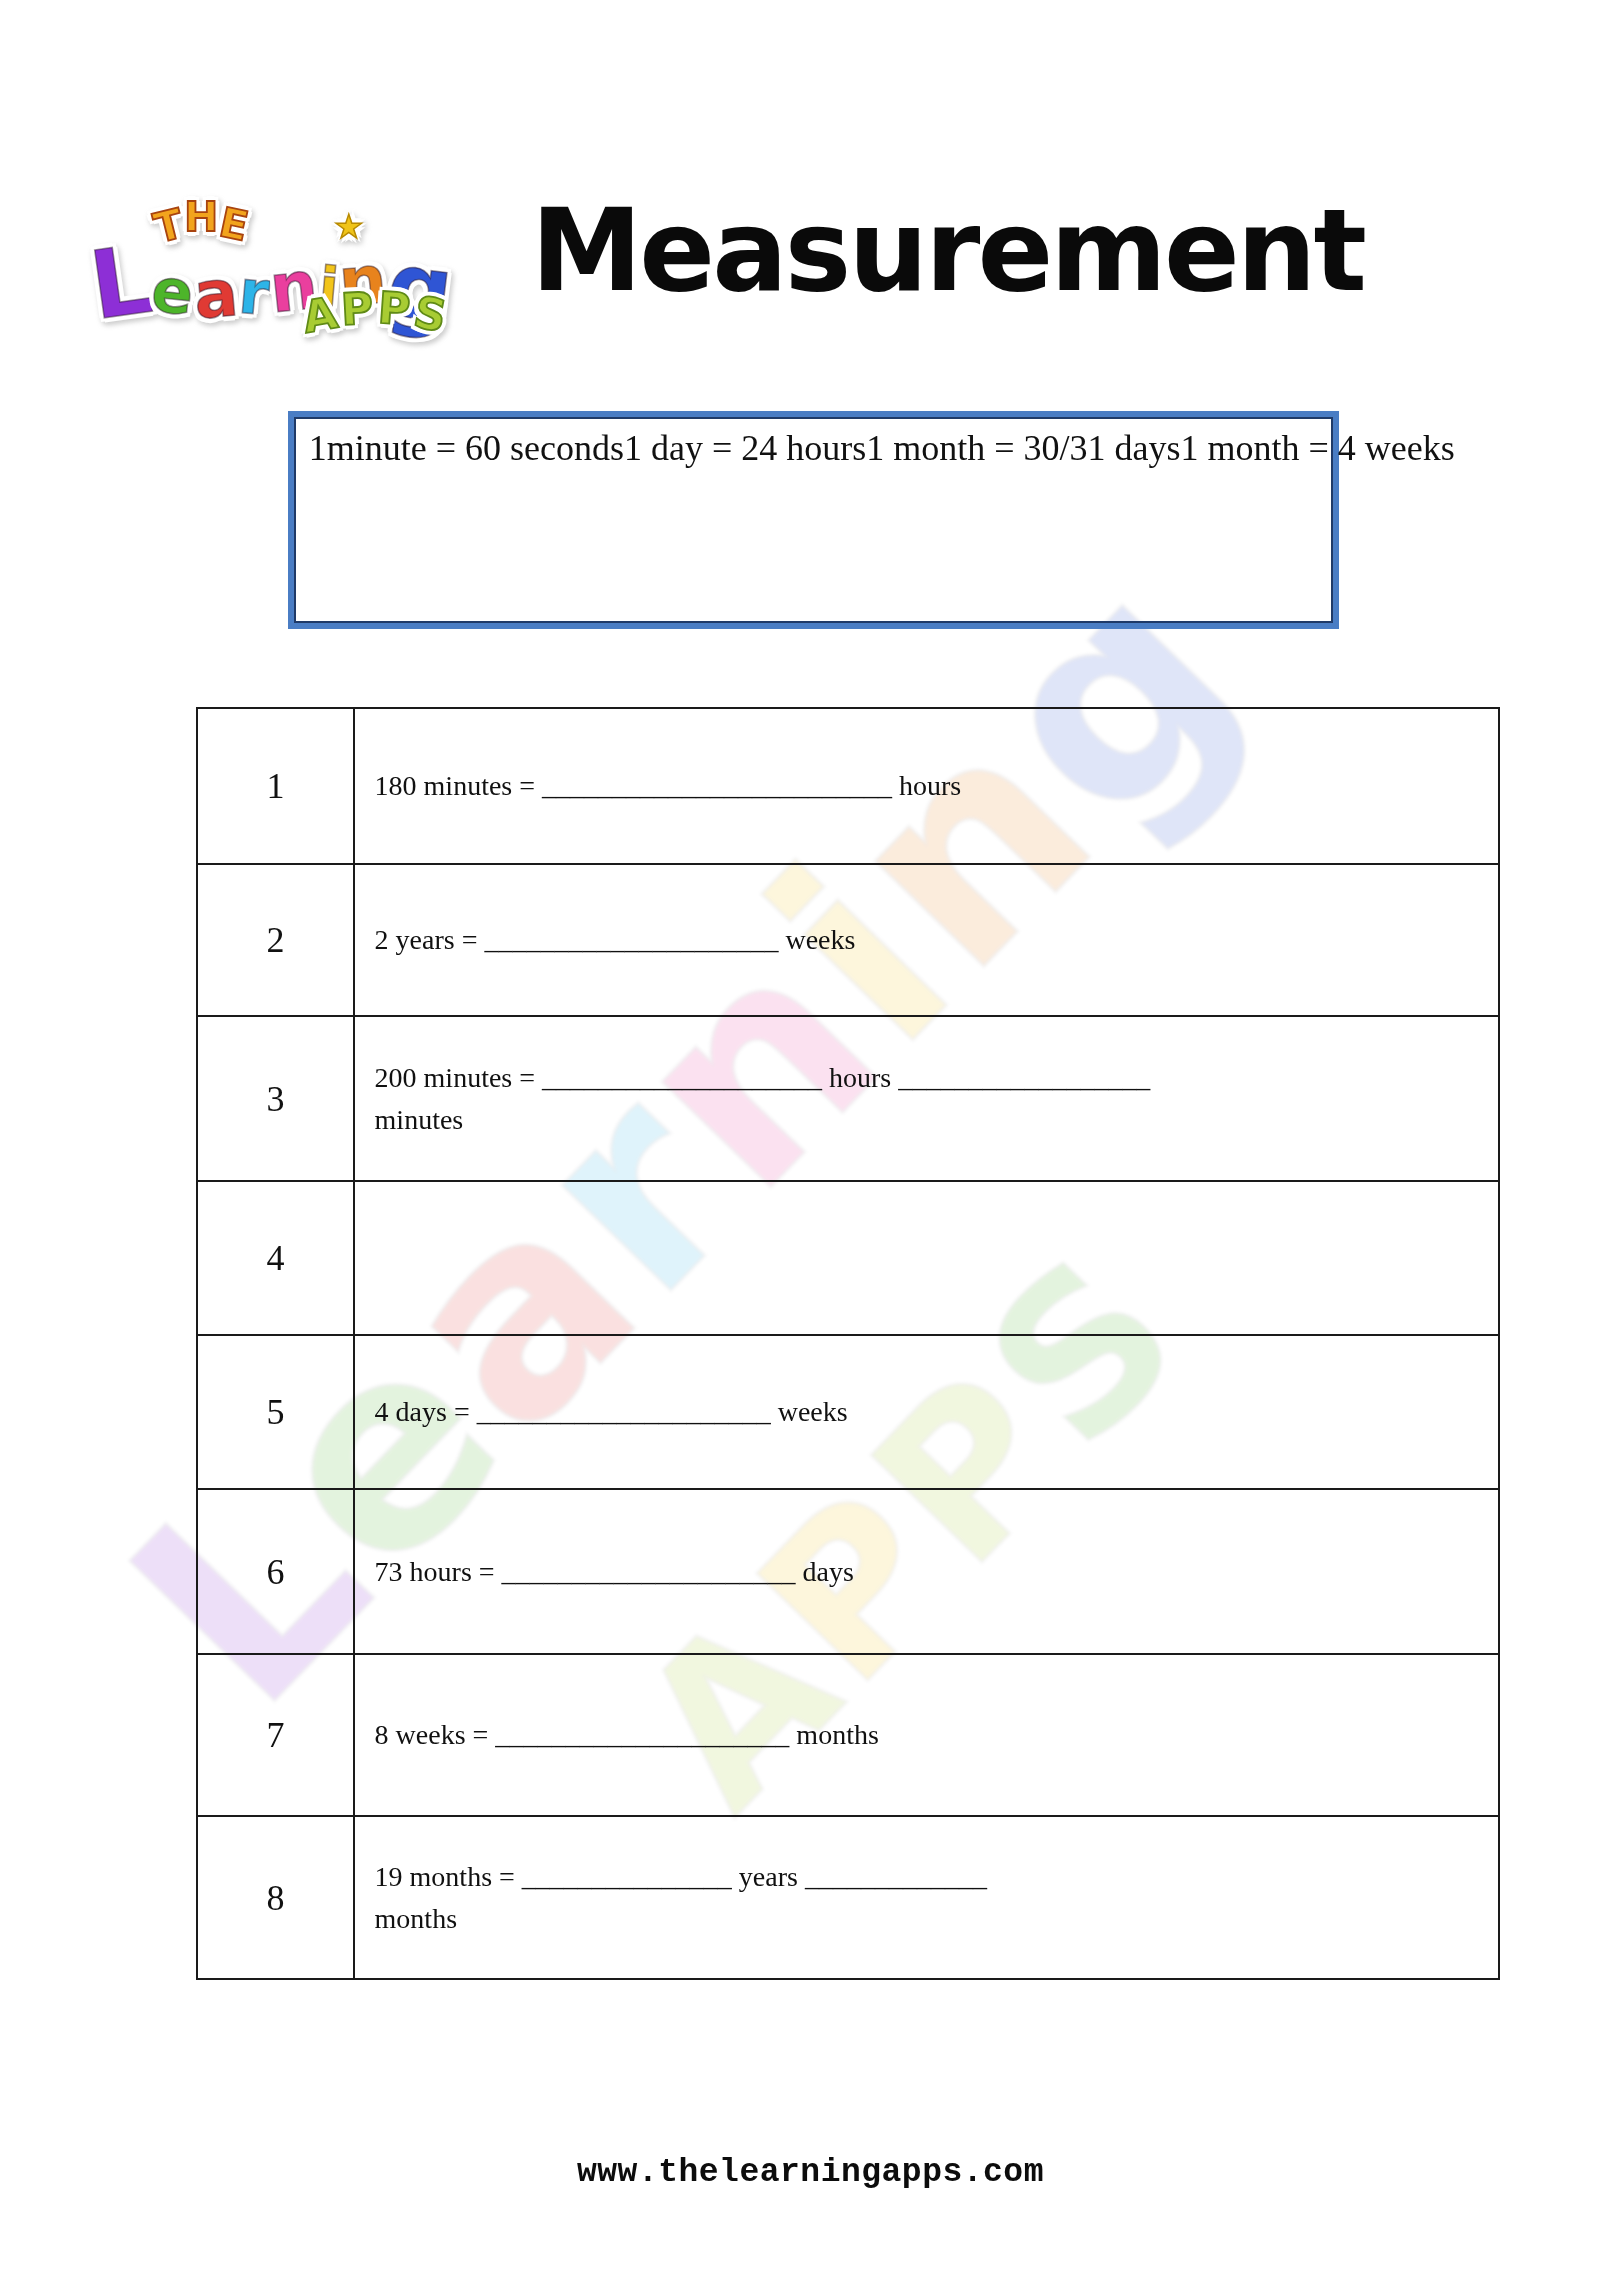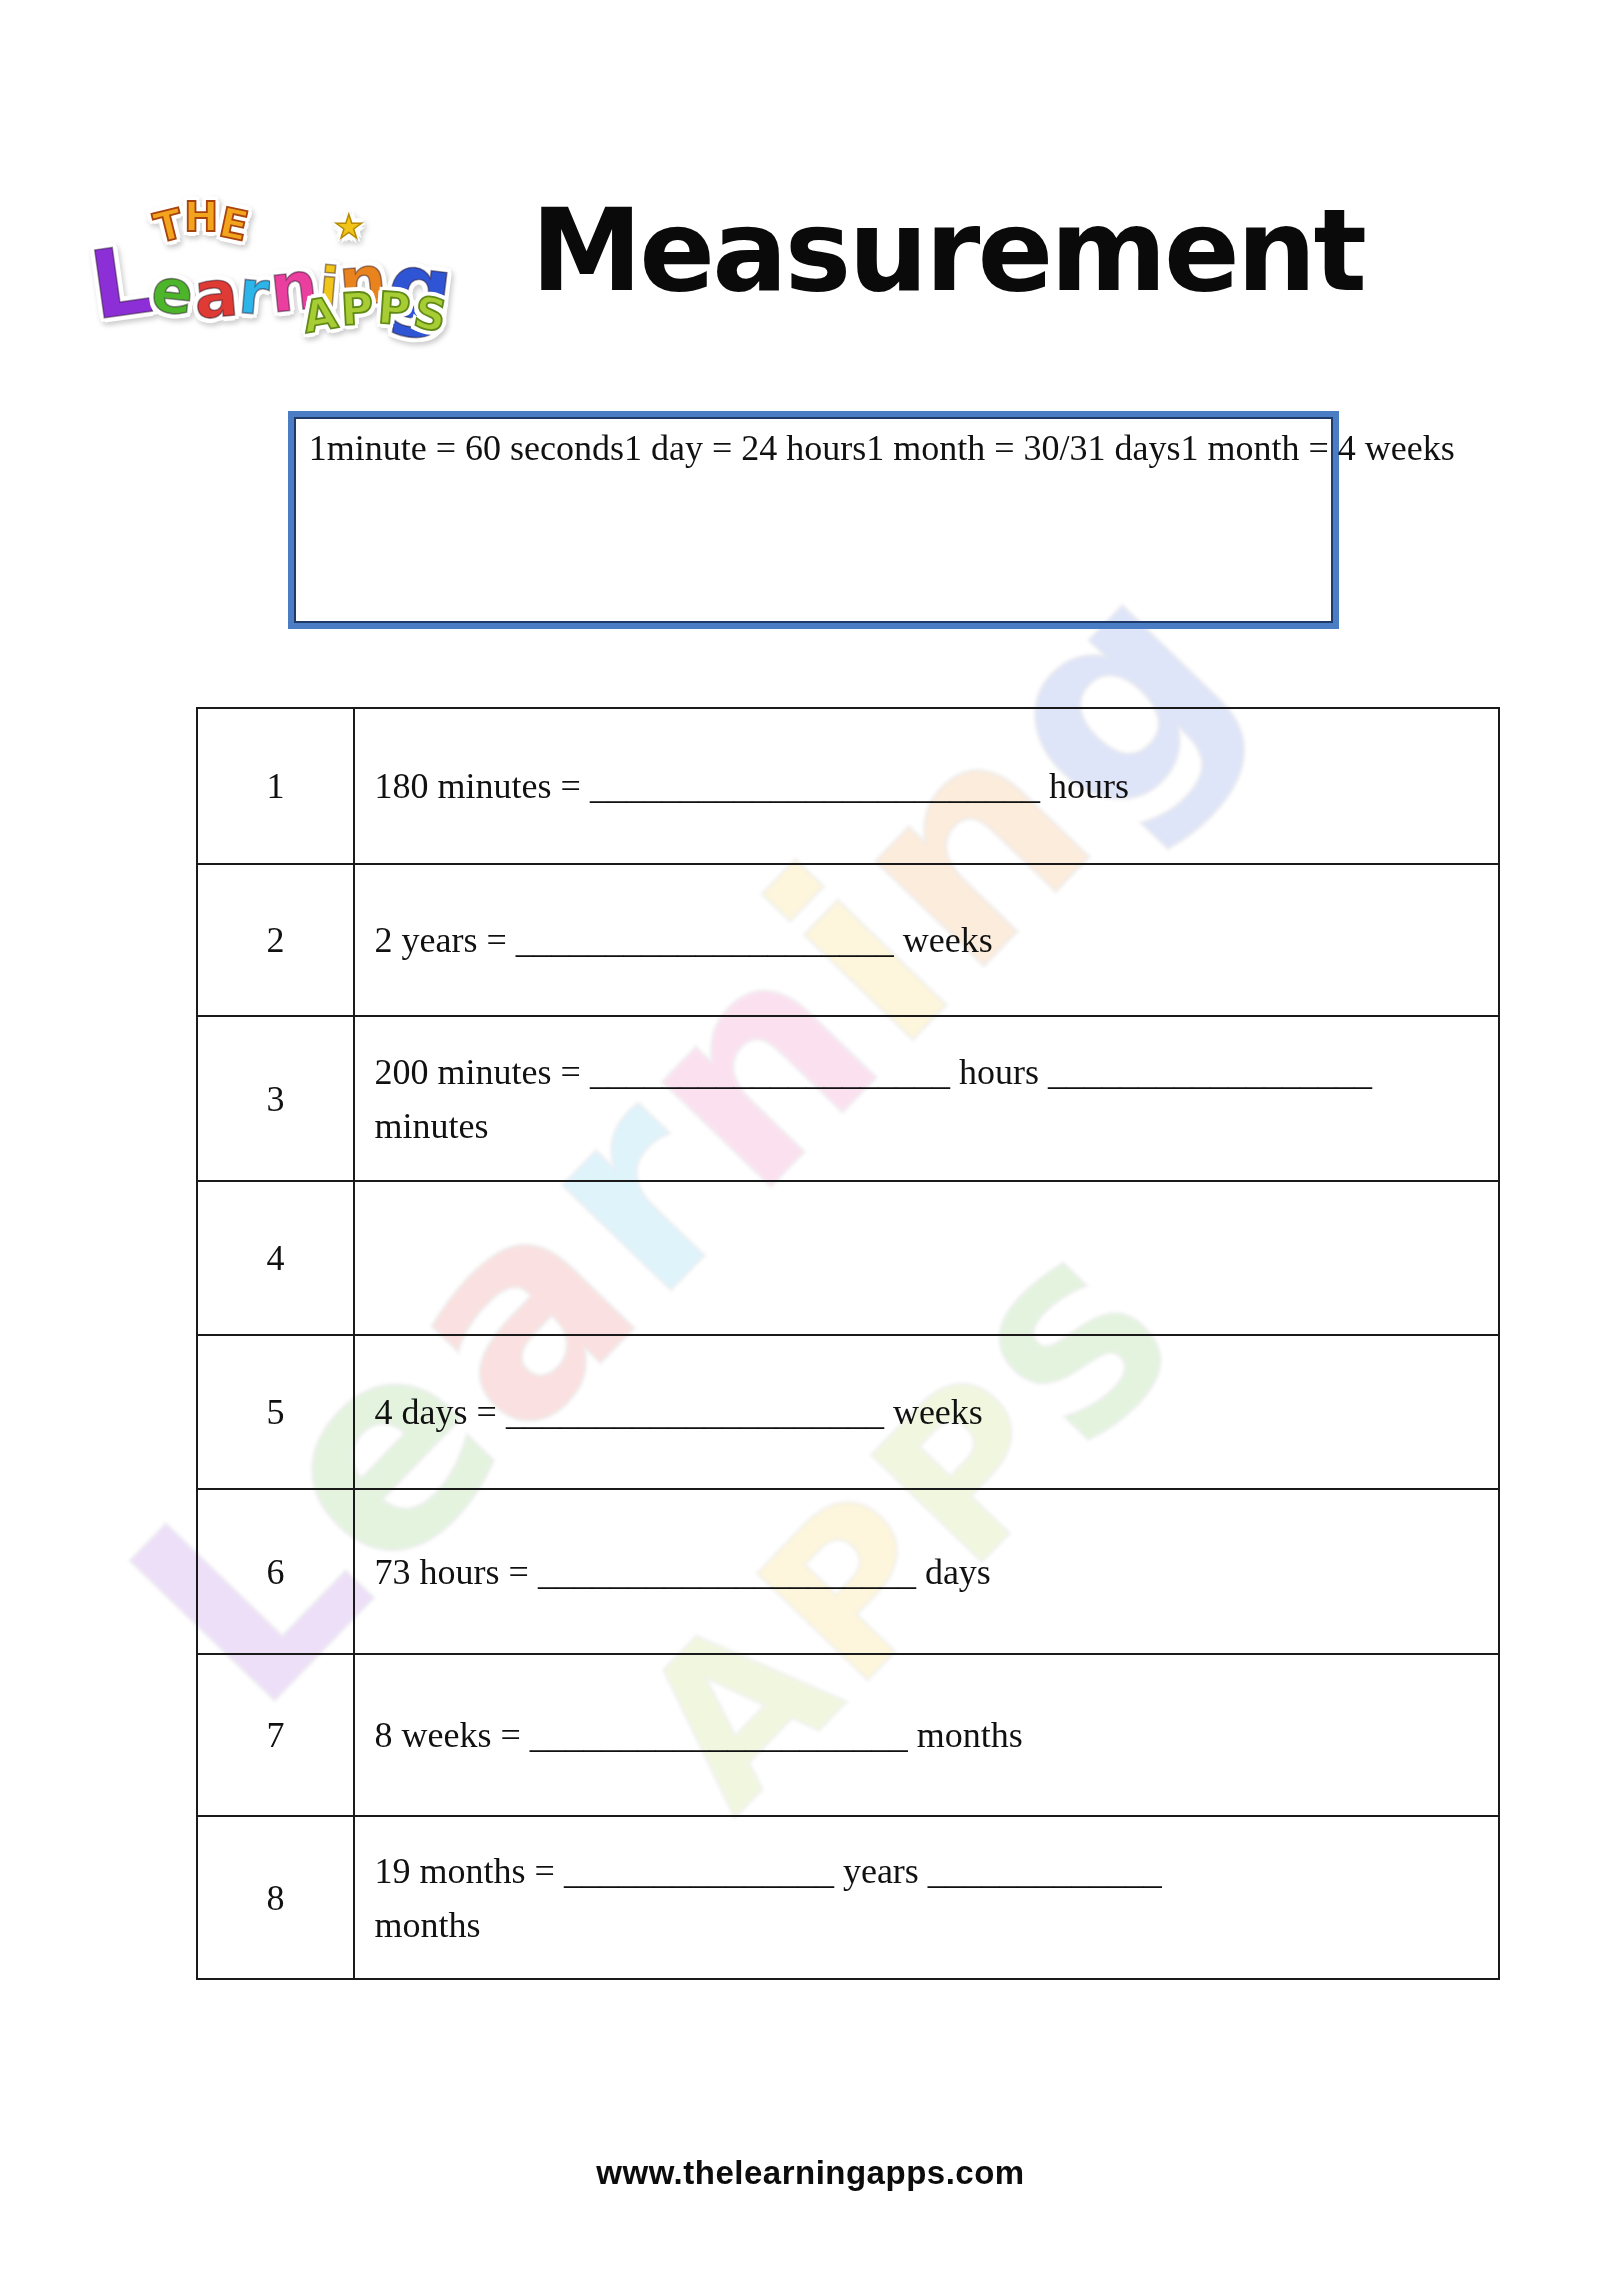--- a/index.html
+++ b/index.html
@@ -72,27 +72,27 @@
   .t-row:nth-child(2){height:152px;}
   .t-row:nth-child(3){height:165px;}
   .t-row:nth-child(4){height:154px;}
   .t-row:nth-child(5){height:154px;}
   .t-row:nth-child(6){height:165px;}
   .t-row:nth-child(7){height:162px;}
   .t-row:nth-child(8){height:163px;}
   .num-cell{width:157px;flex:0 0 157px;border-right:2px solid #1a1a1a;box-sizing:border-box;
     display:flex;align-items:center;justify-content:center;font-size:36px;}
   .q-cell{flex:1;display:flex;flex-direction:column;justify-content:center;
-    padding-left:19.6px;font-size:36px;line-height:1.5;}
+    padding-left:19.6px;font-size:28px;line-height:1.5;}
   .q-line1{white-space:nowrap;}
   .q-line2{white-space:nowrap;}
 
   
   .footer-url{position:absolute;left:0;top:2154px;width:100%;text-align:center;z-index:2;
-    font-family:Liberation Sans, sans-serif;font-weight:bold;font-size:33px;
+    font-family:Liberation Mono, monospace;font-weight:bold;font-size:33px;
     letter-spacing:0.5px;color:#0c0c0c;}
 </style>
 </head>
 <body>
 
 <div class="watermark">
   <div class="wm-learning">
     <span style="color: rgb(141, 47, 214);">L</span><span style="color: rgb(77, 181, 42);">e</span><span style="color: rgb(224, 58, 52);">a</span><span style="color: rgb(45, 180, 232);">r</span><span style="color: rgb(234, 63, 158);">n</span><span style="color: rgb(242, 197, 27);">i</span><span style="color: rgb(232, 131, 29);">n</span><span style="color: rgb(47, 85, 212);">g</span>
   </div>
   <div class="wm-apps">

